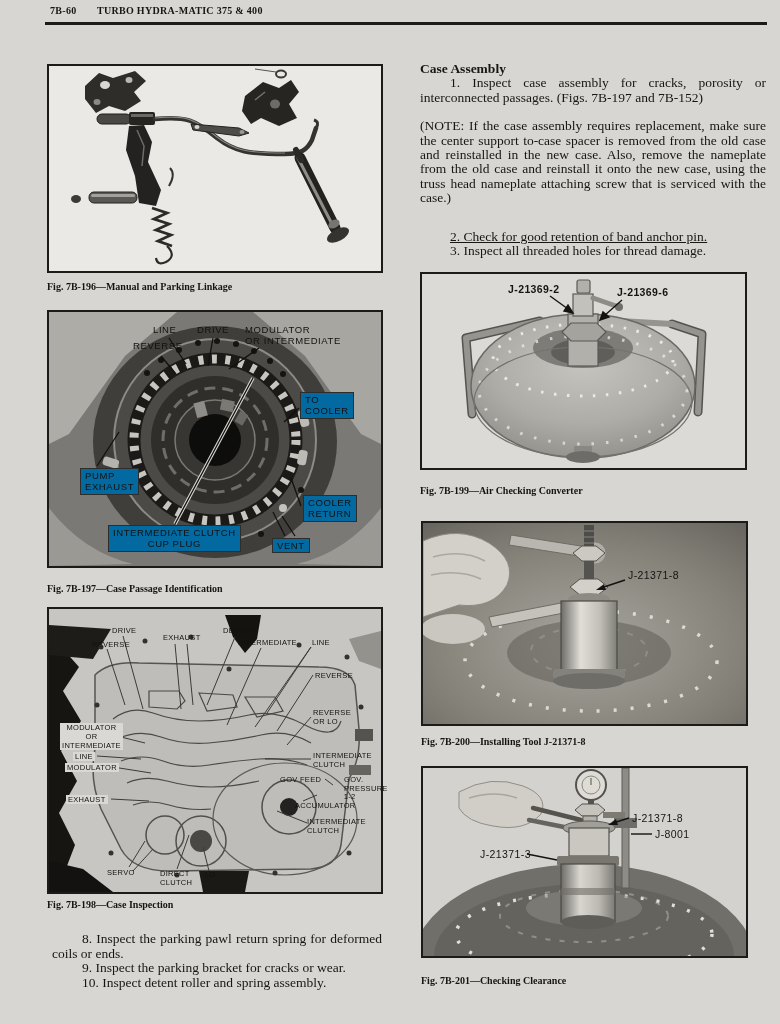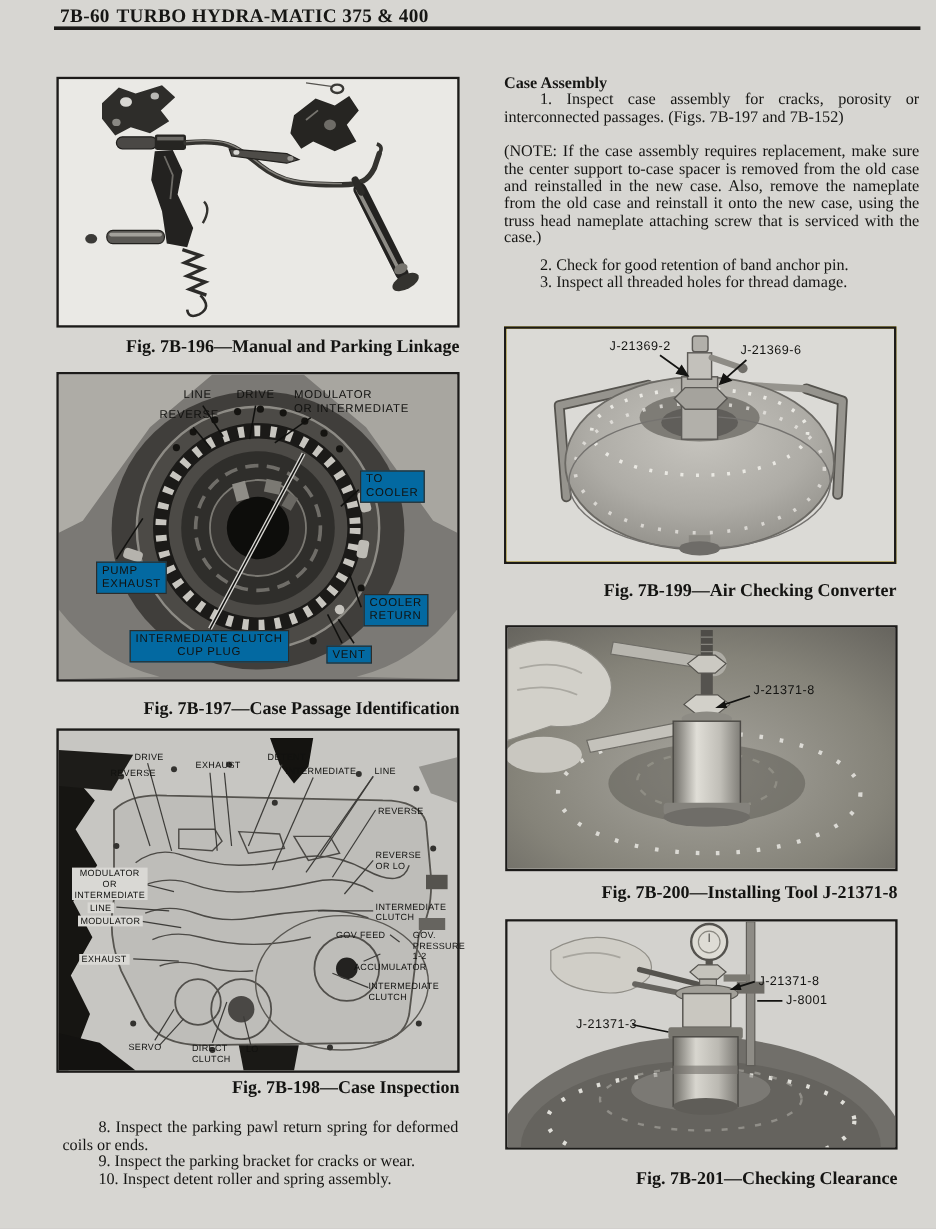--- a/index.html
+++ b/index.html
@@ -1,22 +1,22 @@
 <!DOCTYPE html>
 <html><head>
 <meta charset="utf-8">
 <style>
   html,body{margin:0;padding:0;background:#c9c8c5;}
   .page{position:relative;width:780px;height:1024px;background:#d7d6d2;
         font-family:"Liberation Serif",serif;color:#161614;overflow:hidden;}
-  .hdr{position:absolute;top:5px;font-weight:bold;font-size:16px;letter-spacing:.3px;white-space:nowrap;}
+  .hdr{position:absolute;top:5px;font-weight:bold;font-size:10px;letter-spacing:.3px;white-space:nowrap;}
   .hdr-rule{position:absolute;left:45px;top:22px;width:722px;height:2.5px;background:#1c1b19;}
   .figbox{position:absolute;border:2px solid #1c1b19;background:#e8e7e3;box-sizing:border-box;}
   .figbox svg{display:block;width:100%;height:100%;}
-  .caption{position:absolute;font-weight:bold;font-size:15px;text-align:right;color:#141412;}
+  .caption{position:absolute;font-weight:bold;font-size:10px;text-align:left;color:#141412;}
   .txt{position:absolute;font-size:13.5px;line-height:14.4px;text-align:justify;}
   .txt p{margin:0;}
   .indent{text-indent:30px;}
   .bold{font-weight:bold;}
   .plab{position:absolute;font-family:"Liberation Sans",sans-serif;font-size:7.5px;line-height:1.2;
         letter-spacing:.3px;color:#121210;white-space:pre-line;}
   .plab-lg{font-size:9.5px;letter-spacing:.6px;}
   .wlab{background:#0369a1;border:1px solid #2e2d2b;padding:1px 4px;text-align:center;}
   .glab{background:#d9d8d4;padding:0 2px;text-align:center;}
   .tool-lab{position:absolute;font-family:"Liberation Sans",sans-serif;font-size:10.5px;
@@ -239,25 +239,25 @@
   <div class="txt" style="left:52px;top:932px;width:330px;line-height:14.5px;">
     <p class="indent">8. Inspect the parking pawl return spring for deformed coils or ends.</p>
     <p class="indent">9. Inspect the parking bracket for cracks or wear.</p>
     <p class="indent">10. Inspect detent roller and spring assembly.</p>
   </div>
 
   <div class="txt" style="left:420px;top:62px;width:346px;">
     <p class="bold">Case Assembly</p>
     <p class="indent">1. Inspect case assembly for cracks, porosity or interconnected passages. (Figs. 7B-197 and 7B-152)</p>
     <p style="margin-top:14px;">(NOTE: If the case assembly requires replacement, make sure the center support to-case spacer is removed from the old case and reinstalled in the new case. Also, remove the nameplate from the old case and reinstall it onto the new case, using the truss head nameplate attaching screw that is serviced with the case.)</p>
-    <p class="indent" style="margin-top:8px;">2. Check for good retention of band anchor pin.</p>
+    <p class="indent" style="margin-top:24px;text-decoration:underline;">2. Check for good retention of band anchor pin.</p>
     <p class="indent">3. Inspect all threaded holes for thread damage.</p>
   </div>
 
-  <div class="figbox" style="left:420px;top:272px;width:327px;height:198px;background:#fde047;">
+  <div class="figbox" style="left:420px;top:272px;width:327px;height:198px;background:#f0abfc;font-weight:bold;">
     <svg viewBox="0 0 323 194">
       <defs>
         <radialGradient id="g199" cx="50%" cy="35%" r="75%">
           <stop offset="0%" stop-color="#c6c4be"></stop>
             <stop offset="55%" stop-color="#aeaca6"></stop>
             <stop offset="100%" stop-color="#8b8983"></stop>
         </radialGradient>
       </defs>
       <rect width="323" height="194" fill="#dbdad6"></rect>
       <g stroke="#55534e" stroke-width="9" fill="none" stroke-linejoin="round" stroke-linecap="round">

